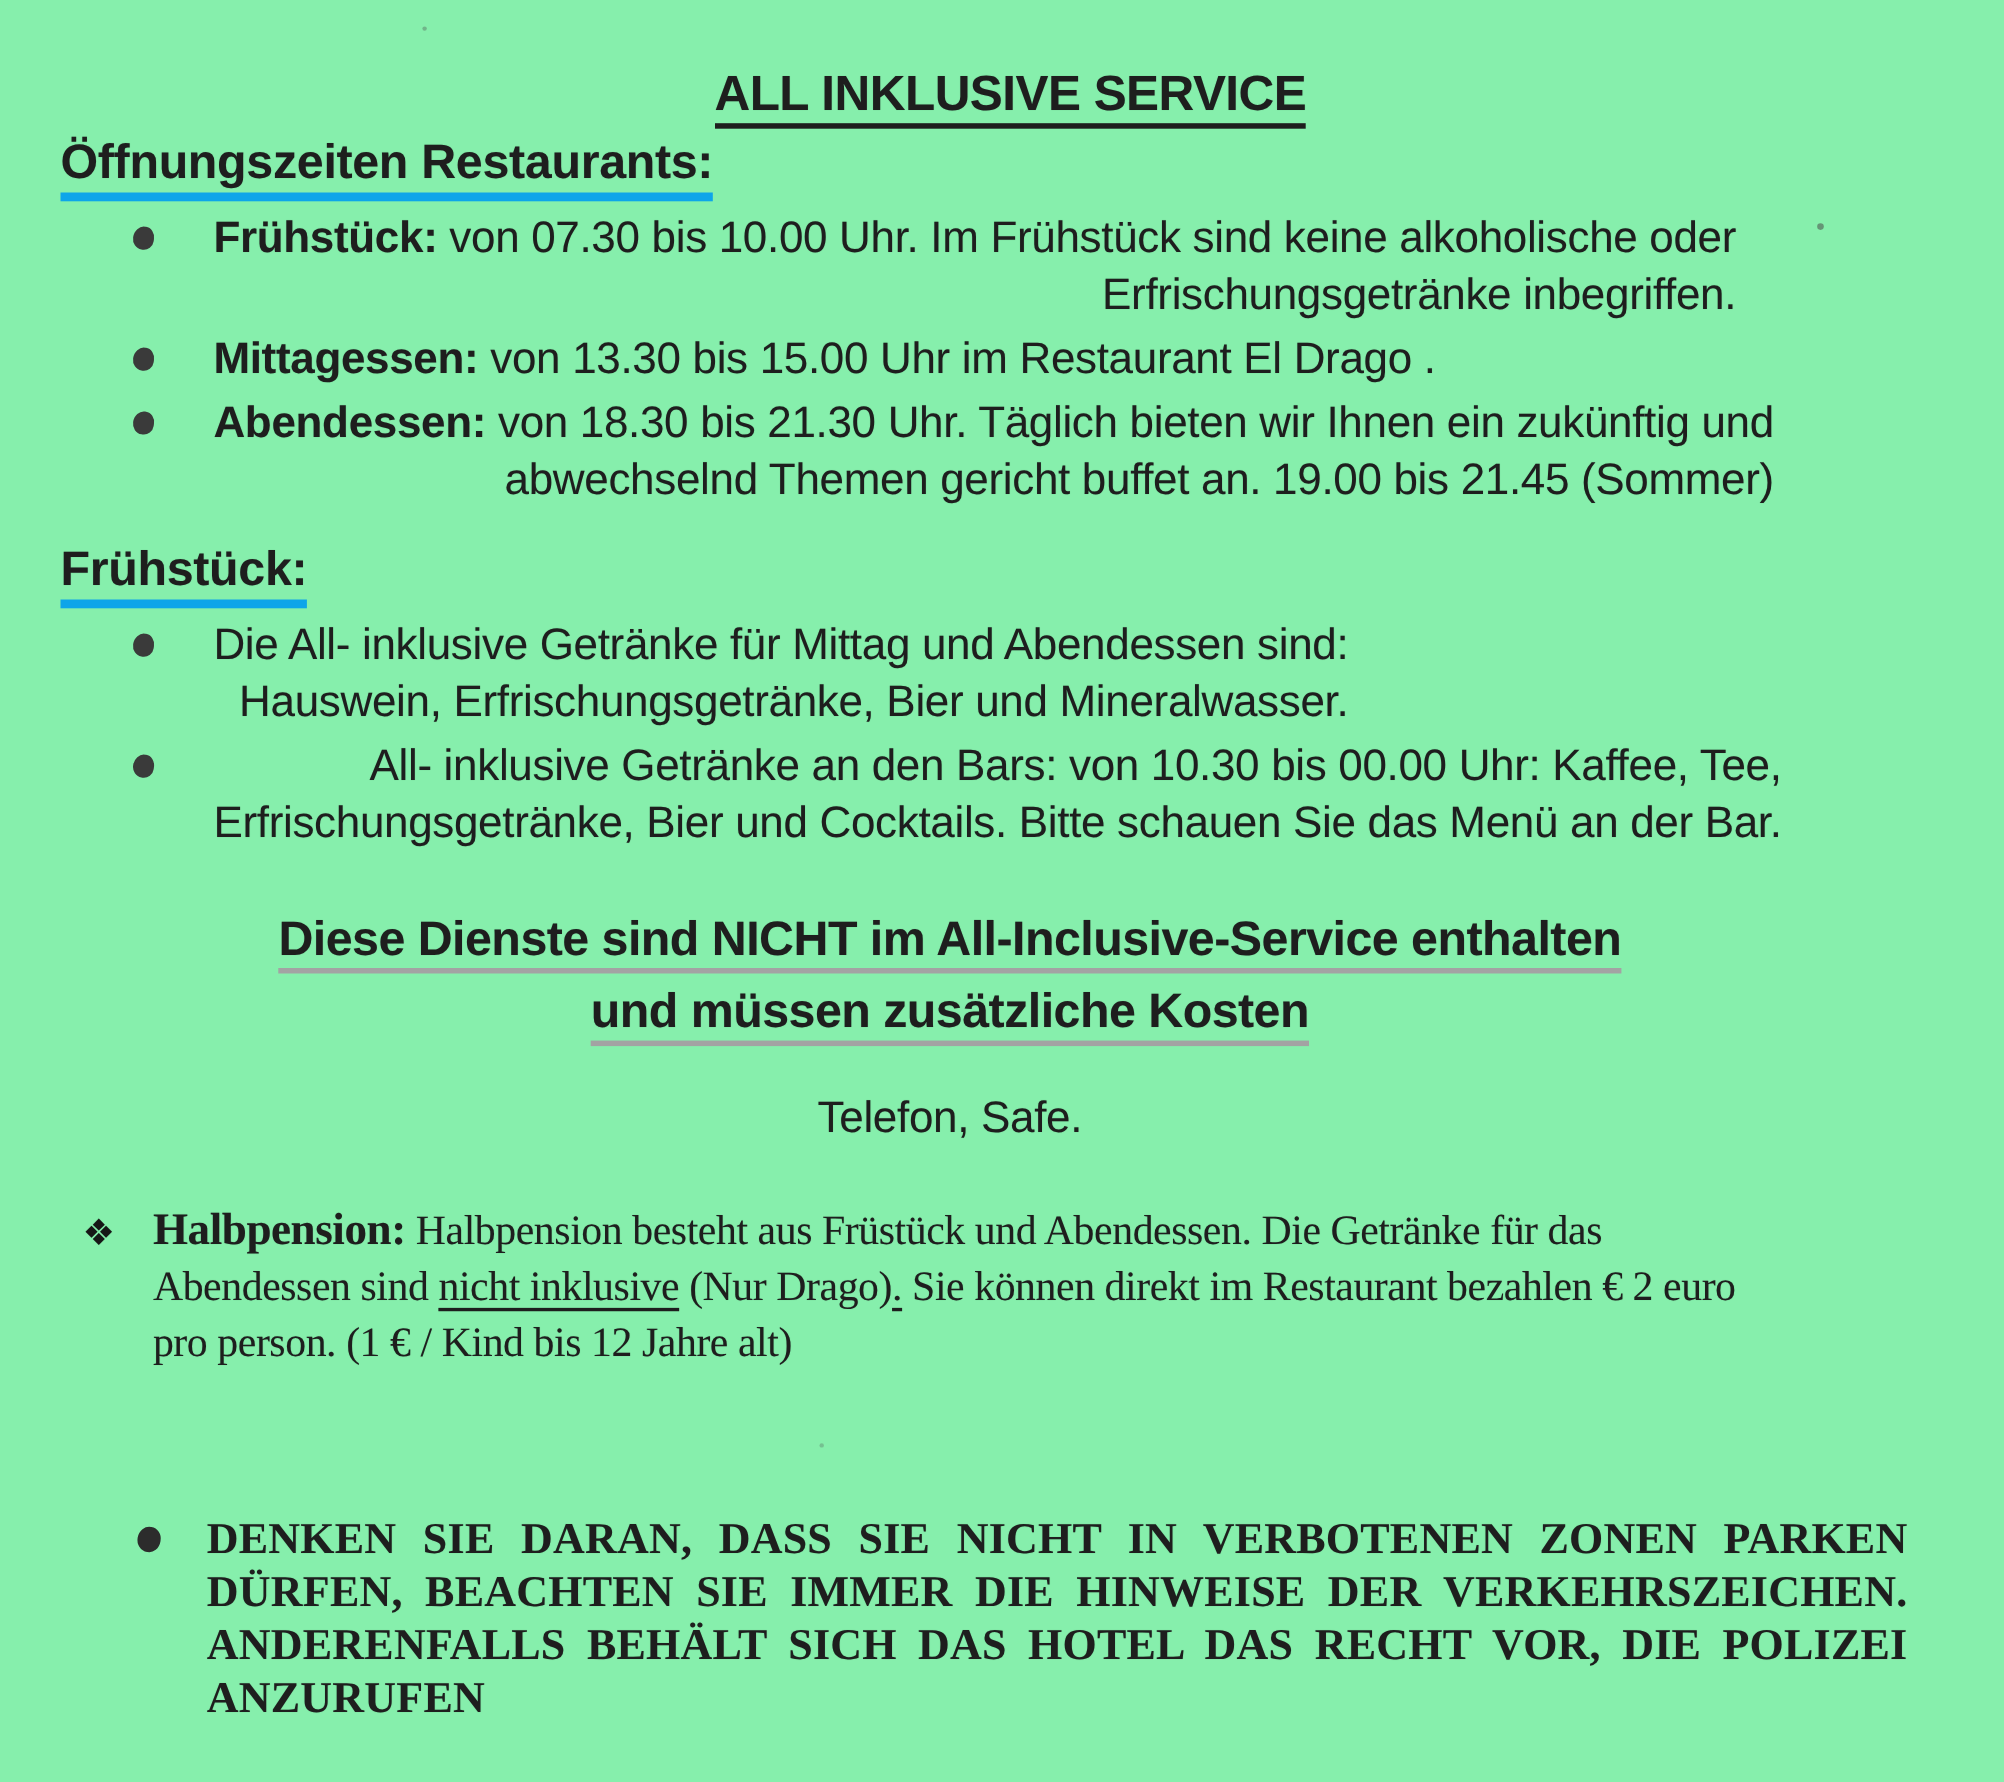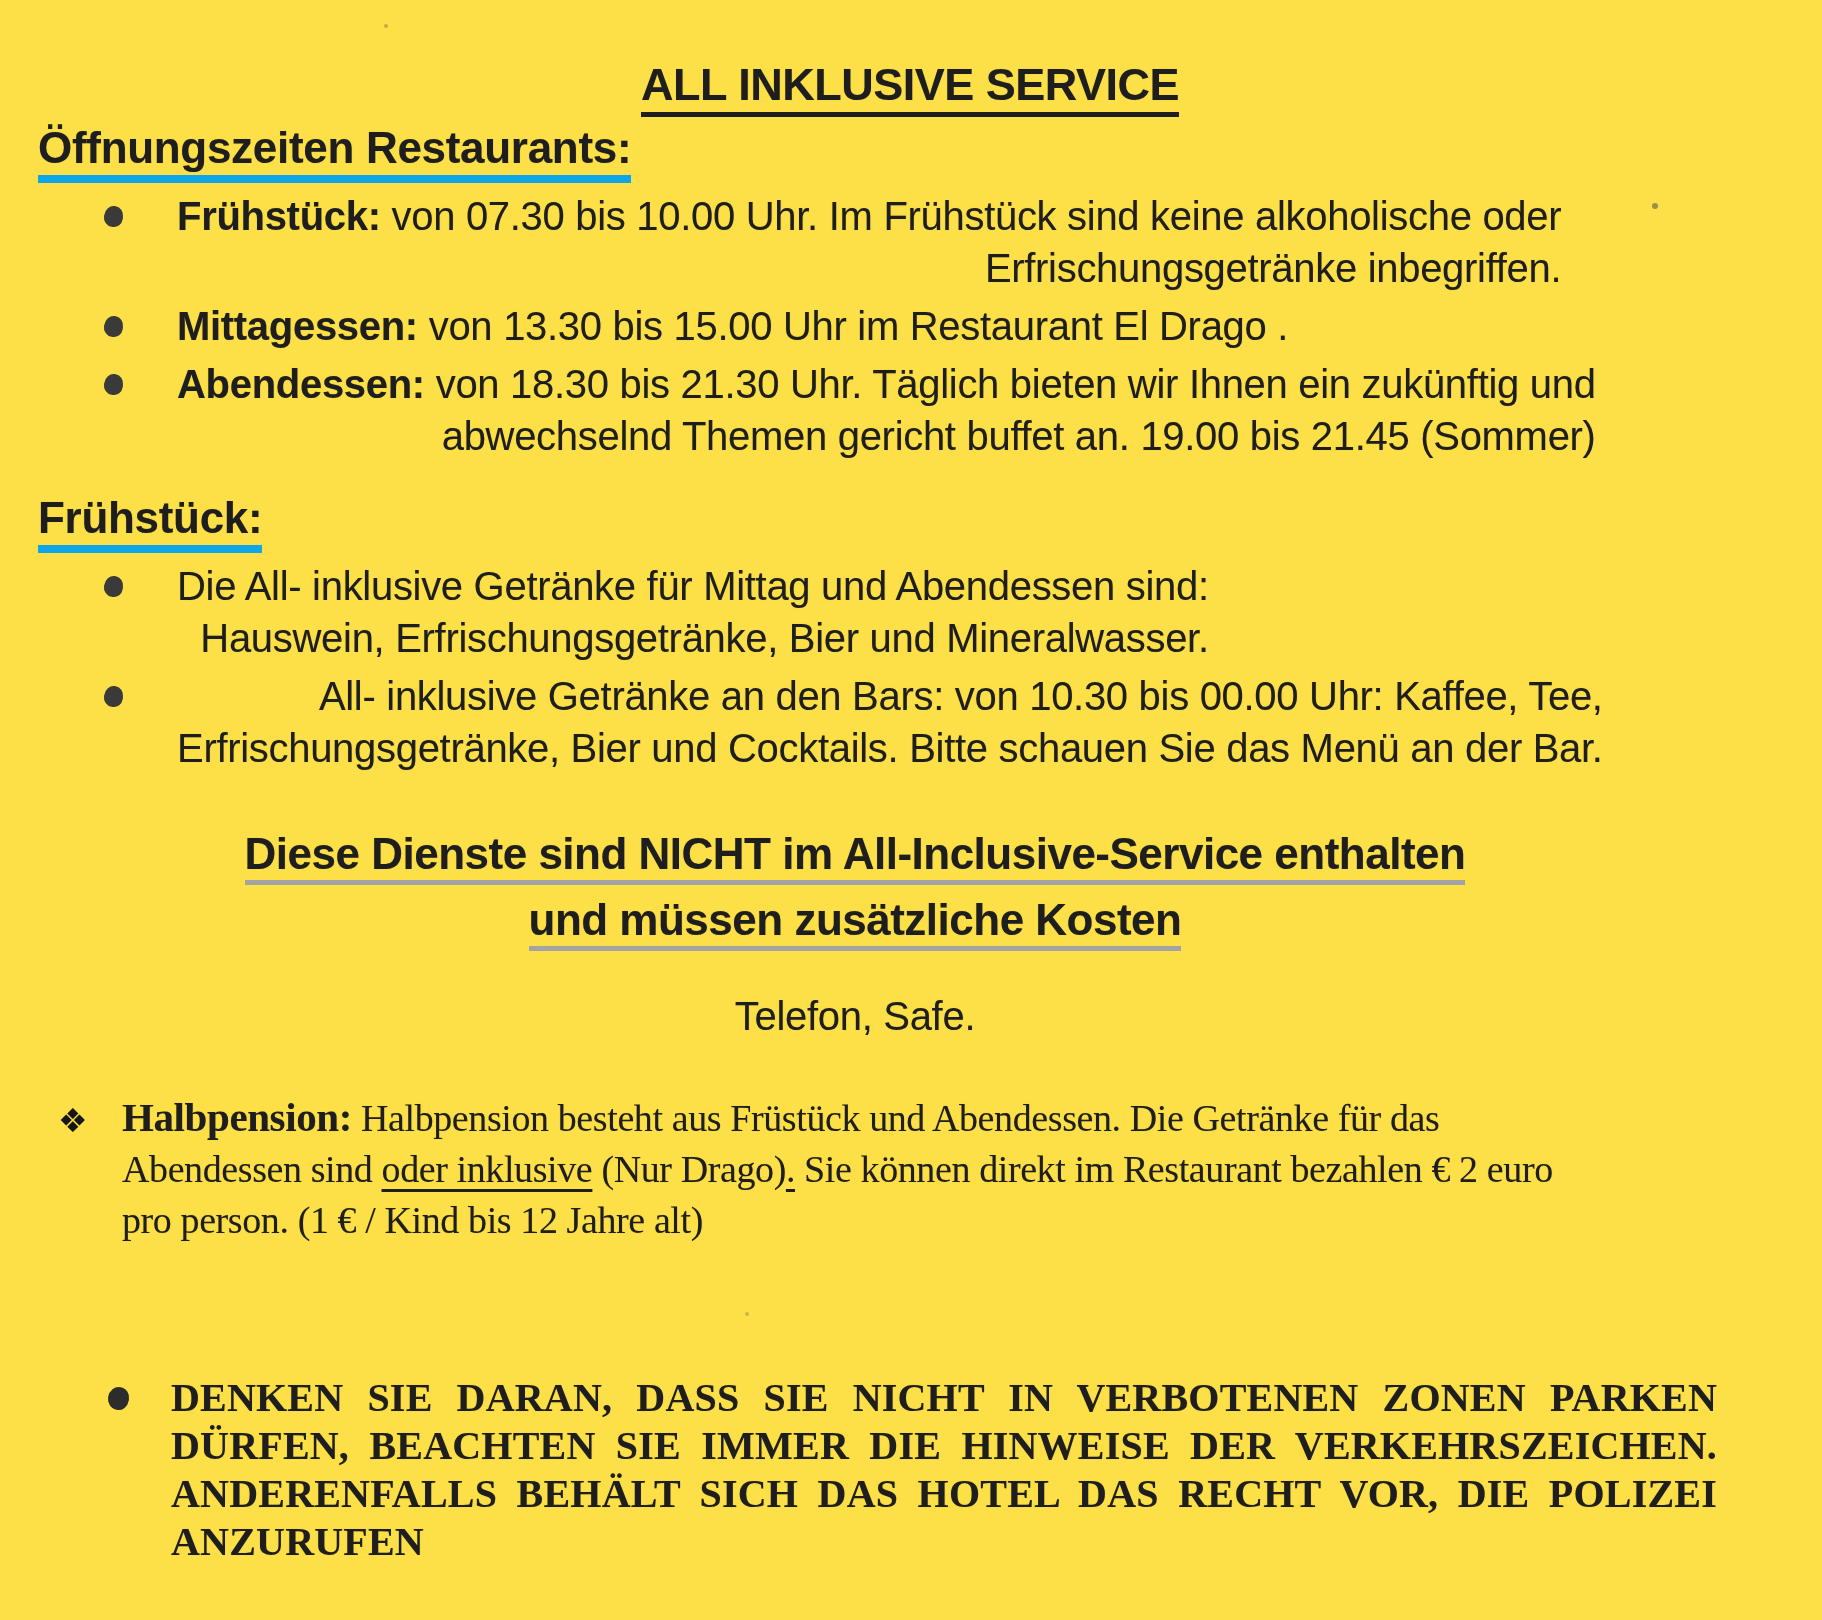--- a/index.html
+++ b/index.html
@@ -1,26 +1,26 @@
 <!DOCTYPE html>
 <html><head>
 <meta charset="utf-8">
 <style>
   * { margin:0; padding:0; box-sizing:border-box; }
   html,body { background:#e9e9e9; }
   body { width:1822px; height:1620px; position:relative; overflow:hidden; }
   .page {
     position:absolute; inset:0;
-    background:#fde047;
+    background:#86efac;
     color:#1e1e1e;
     font-family:"Liberation Sans","DejaVu Sans",sans-serif;
     font-size:40px;
     letter-spacing:-0.3px;
     text-shadow:0 0 1px rgba(0,0,0,0.22);
-    padding:58px 40px 0 38px;
+    padding:58px 40px 0 55px;
   }
   .u-title { border-bottom:5px solid #1e1e1e; padding-bottom:2px; }
   .u-head  { border-bottom:8px solid #0ea5e9; padding-bottom:3px; }
   .u-line  { border-bottom:5px solid #a3a3a3; padding-bottom:2px; }
 
   .title { text-align:center; font-size:45px; font-weight:700; line-height:54px; letter-spacing:-0.5px; }
 
   .sec-h { margin-top:10px; font-size:44px; font-weight:700; line-height:52px; }
   .sec-h.drinks { margin-top:30px; }
 
@@ -134,21 +134,21 @@
     <div><span class="u-line">Diese Dienste sind NICHT im All-Inclusive-Service enthalten</span></div>
     <div><span class="u-line">und müssen zusätzliche Kosten</span></div>
   </div>
 
   <div class="items-line">Telefon, Safe.</div>
 
   <div class="halfboard">
     <span class="diamond">❖</span>
     <div class="hb-text">
       <div><span class="hb-lead">Halbpension:</span><span> Halbpension besteht aus Früstück und Abendessen. Die Getränke für das</span></div>
-      <div><span>Abendessen sind </span><span class="uln">oder inklusive</span><span> (Nur Drago)</span><span class="uln">.</span><span> Sie können direkt im Restaurant bezahlen € 2 euro</span></div>
+      <div><span>Abendessen sind </span><span class="uln">nicht inklusive</span><span> (Nur Drago)</span><span class="uln">.</span><span> Sie können direkt im Restaurant bezahlen € 2 euro</span></div>
       <div>pro person. (1 € / Kind bis 12 Jahre alt)</div>
     </div>
   </div>
 
   <div class="parking">
     <span class="pdot"></span>
     <div class="ptext">
       <div class="pline">DENKEN SIE DARAN, DASS SIE NICHT IN VERBOTENEN ZONEN PARKEN</div>
       <div class="pline">DÜRFEN, BEACHTEN SIE IMMER DIE HINWEISE DER VERKEHRSZEICHEN.</div>
       <div class="pline">ANDERENFALLS BEHÄLT SICH DAS HOTEL DAS RECHT VOR, DIE POLIZEI</div>

